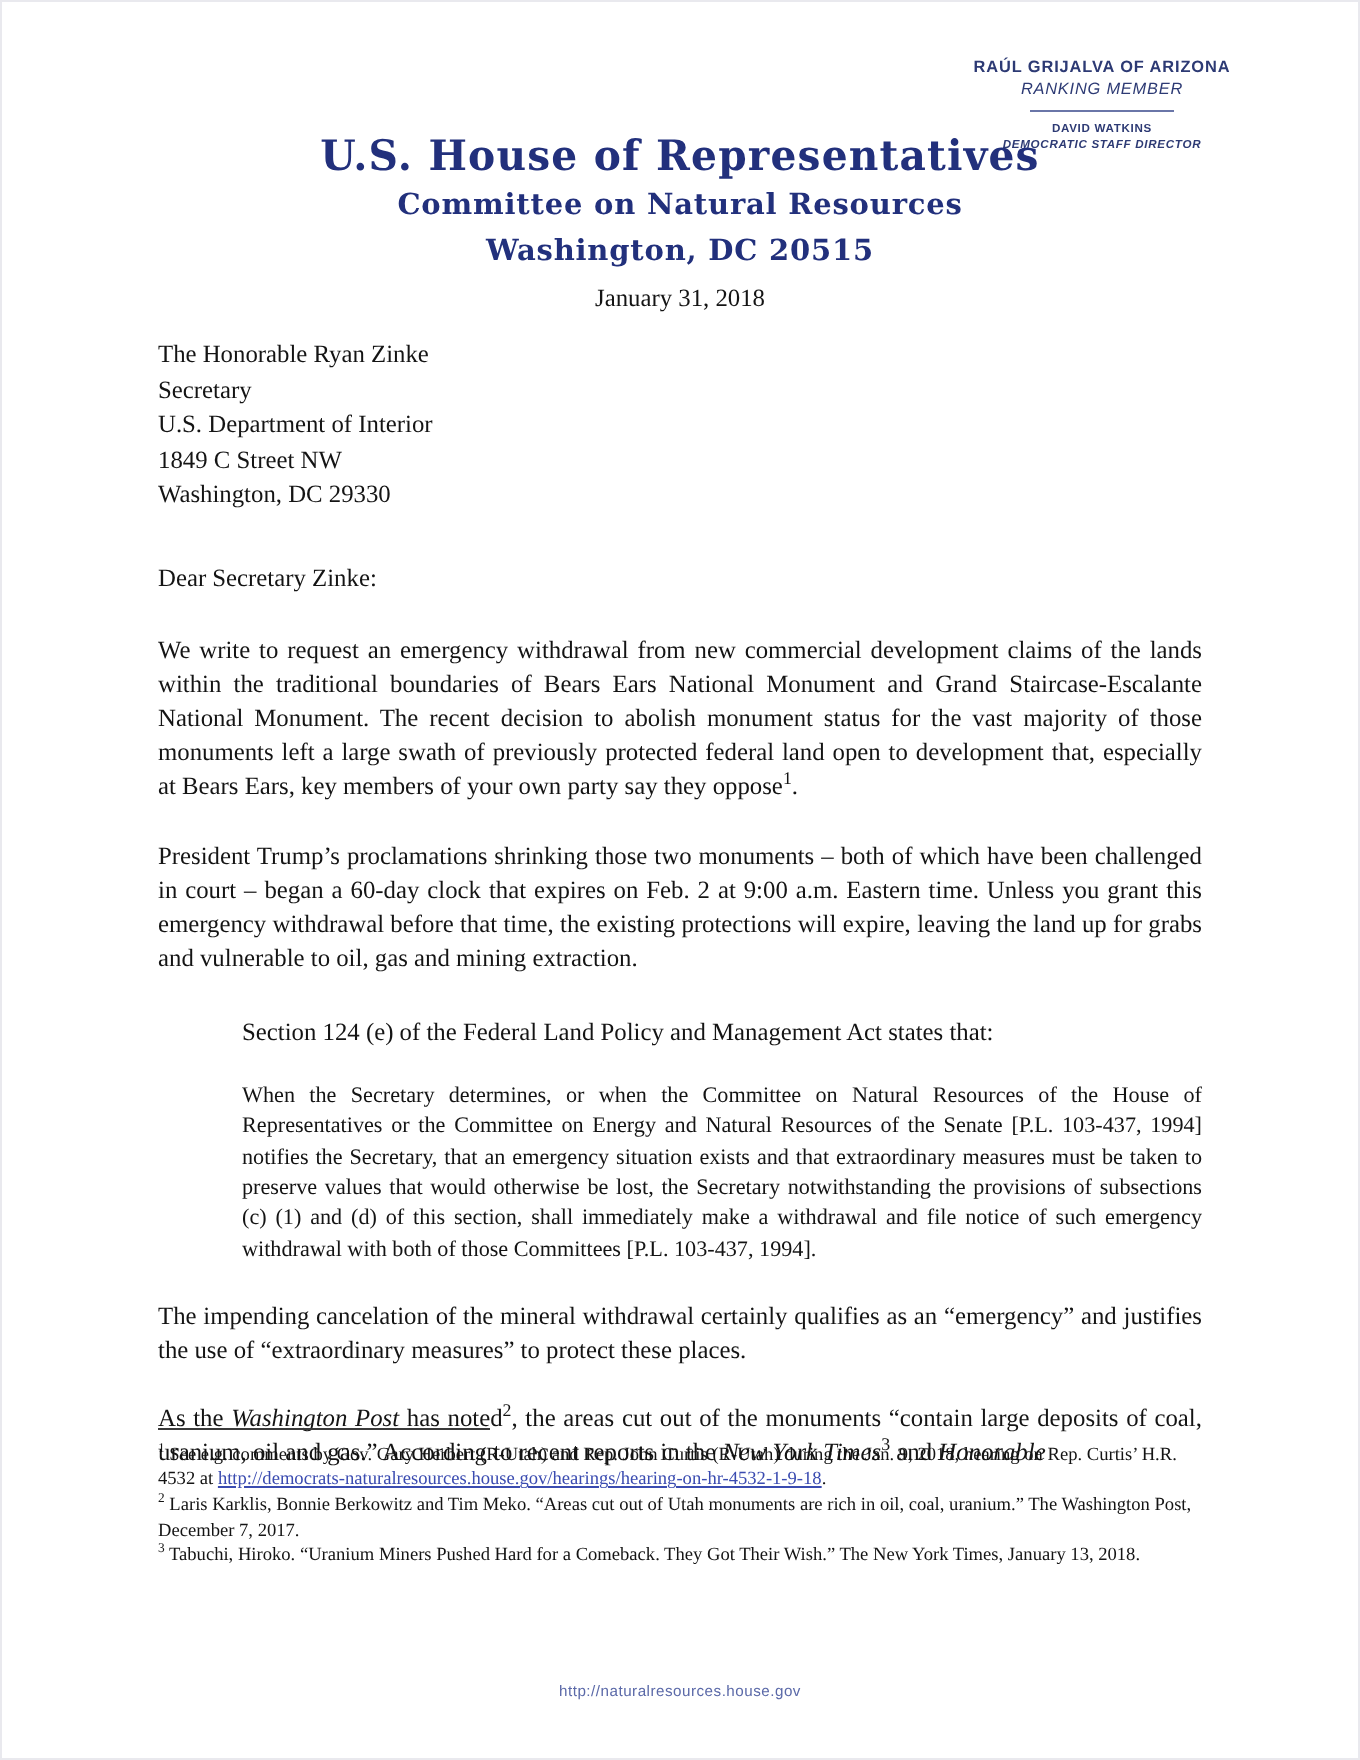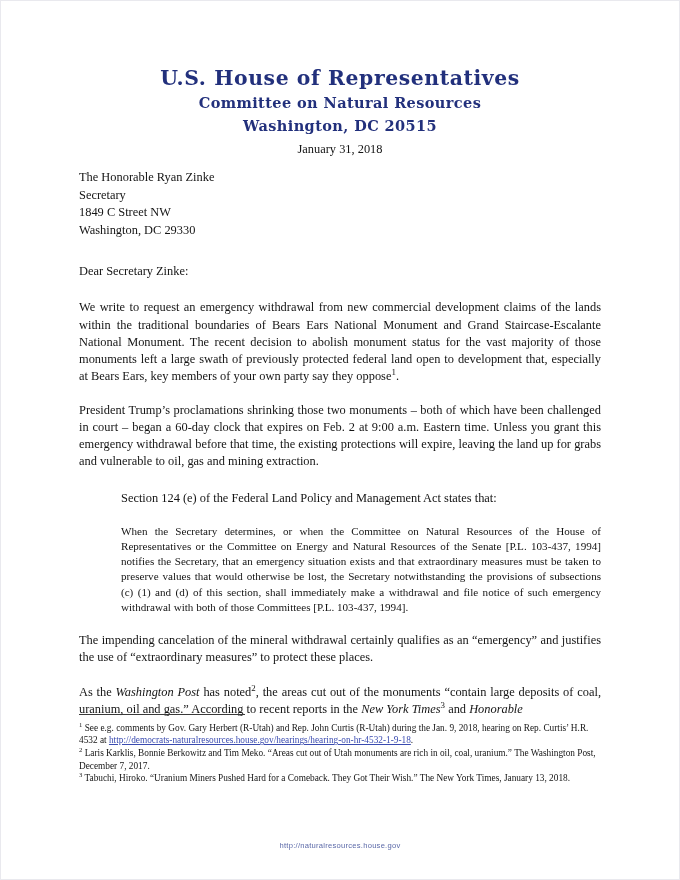--- a/index.html
+++ b/index.html
@@ -171,35 +171,43 @@
   }
 </style>
 </head>
 <body>
 
 <div class="page">
 
   <div class="letterhead">
 
 
+    <div class="lh-block lh-right">
+      <div class="lh-name">RAÚL GRIJALVA OF ARIZONA</div>
+      <div class="lh-role">RANKING MEMBER</div>
+      <div class="lh-rule"></div>
+      <div class="lh-staff-name">DAVID WATKINS</div>
+      <div class="lh-staff-role">DEMOCRATIC STAFF DIRECTOR</div>
+    </div>
 
     <div class="masthead">
       <div class="mh-1">U.S. House of Representatives</div>
       <div class="mh-2">Committee on Natural Resources</div>
       <div class="mh-3">Washington, DC 20515</div>
     </div>
   </div>
 
   <div class="doc-date">January 31, 2018</div>
 
   <div class="body-col">
 
     <div class="addressee">
       <div>The Honorable Ryan Zinke</div>
       <div>Secretary</div>
+      <div>U.S. Department of Interior</div>
       <div>1849 C Street NW</div>
       <div>Washington, DC 29330</div>
     </div>
 
     <div class="salutation">Dear Secretary Zinke:</div>
 
     <p class="para first"><span>We write to request an emergency withdrawal from new commercial development claims of the lands within the traditional boundaries of Bears Ears National Monument and Grand Staircase-Escalante National Monument. The recent decision to abolish monument status for the vast majority of those monuments left a large swath of previously protected federal land open to development that, especially at Bears Ears, key members of your own party say they oppose</span><sup>1</sup><span>.</span></p>
 
     <p class="para">President Trump’s proclamations shrinking those two monuments – both of which have been challenged in court – began a 60-day clock that expires on Feb. 2 at 9:00 a.m. Eastern time. Unless you grant this emergency withdrawal before that time, the existing protections will expire, leaving the land up for grabs and vulnerable to oil, gas and mining extraction.</p>
 

